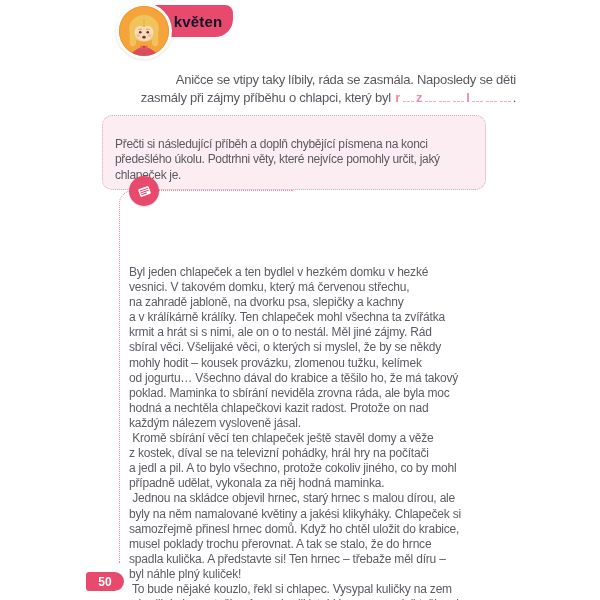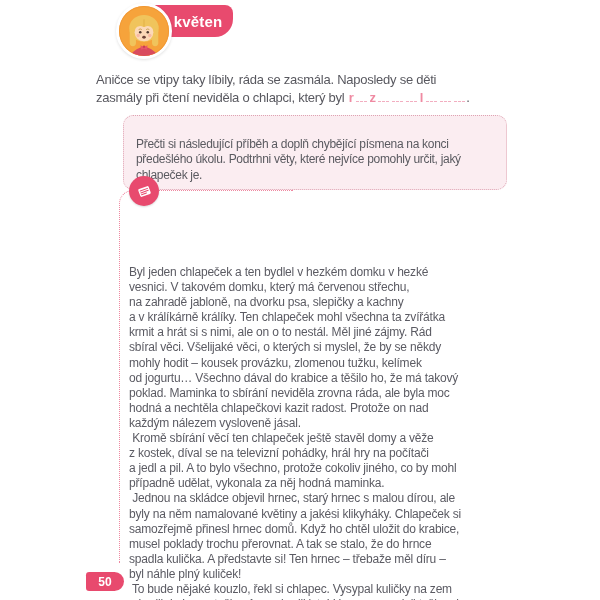--- a/index.html
+++ b/index.html
@@ -15,54 +15,53 @@
   
   .month-badge {
     position: absolute; left: 145px; top: 5px;
     width: 88px; height: 32px;
     background: #e84a6e;
     border-radius: 2px 8px 18px 0;
     display: flex; align-items: center; justify-content: center;
     padding-left: 18px;
   }
   .month-badge span {
-    color: #ffffff; font-weight: bold; font-size: 15px; letter-spacing: 0.2px;
+    color: #0f172a; font-weight: bold; font-size: 15px; letter-spacing: 0.2px;
   }
   .avatar {
     position: absolute; left: 116px; top: 3px;
     width: 56px; height: 56px;
     border-radius: 50%;
     background: #f6a33b;
     border: 3px solid #ffffff;
     box-shadow: 0 1px 3px rgba(0,0,0,0.12);
     overflow: hidden;
   }
 
   
   .intro {
-    position: absolute; left: 96px; top: 71px; width: 400px;
-    color: #58585f; font-size: 13px; line-height: 17.5px; letter-spacing: -0.25px;
+    position: absolute; left: 116px; top: 71px; width: 400px;
+    color: #58585f; font-size: 13px; line-height: 17.5px; letter-spacing: -0.25px; text-align: right;
   }
   .fill-letter { color: #ef8aa2; font-weight: bold; padding: 0 1px; }
   .blank {
     display: inline-block; width: 11px; height: 11px;
     border-bottom: 1.5px dashed #f2aec0;
     margin: 0 1.5px;
   }
 
   
   .instruction-box {
     position: absolute; left: 102px; top: 115px; width: 384px;
     background: #fbedf1;
     border: 1.5px dotted #dfa3b2;
     border-radius: 10px;
     padding: 5px 12px 6px 12px;
     color: #5a5a60; font-size: 12px; line-height: 15.5px; letter-spacing: -0.3px;
     white-space: pre-line;
-    margin-left: 21px;
   }
 
   
   .story-border {
     position: absolute; left: 119px; top: 190px;
     width: 174px; height: 373px;
     border-left: 1.5px dotted #ef87a0;
     border-top: 1.5px dotted #ef87a0;
     border-top-left-radius: 14px;
   }
@@ -129,21 +128,21 @@
       <ellipse cx="28" cy="35" rx="2" ry="1.6" fill="#6b4237"></ellipse>
 
       <path d="M24,44 l4,2 l4,-2 l-1,5 l-3,-1.5 l-3,1.5 Z" fill="#e8556a"></path>
       <circle cx="28" cy="45.5" r="1.4" fill="#c93d52"></circle>
     </svg>
   </div>
 
   <div class="intro">
     <div>Aničce se vtipy taky líbily, ráda se zasmála. Naposledy se děti</div>
     <div>
-      <span>zasmály při čtení neviděla o chlapci, který byl</span>
+      <span>zasmály při zájmy příběhu o chlapci, který byl</span>
       <span class="fill-letter">r</span><span class="blank"></span><span class="fill-letter">z</span><span class="blank"></span><span class="blank"></span><span class="blank"></span><span class="fill-letter">l</span><span class="blank"></span><span class="blank"></span><span class="blank"></span><span>.</span>
     </div>
   </div>
 
   <div class="instruction-box">
     <span>Přečti si následující příběh a doplň chybějící písmena na konci
 předešlého úkolu. Podtrhni věty, které nejvíce pomohly určit, jaký
 chlapeček je.</span>
   </div>
 

